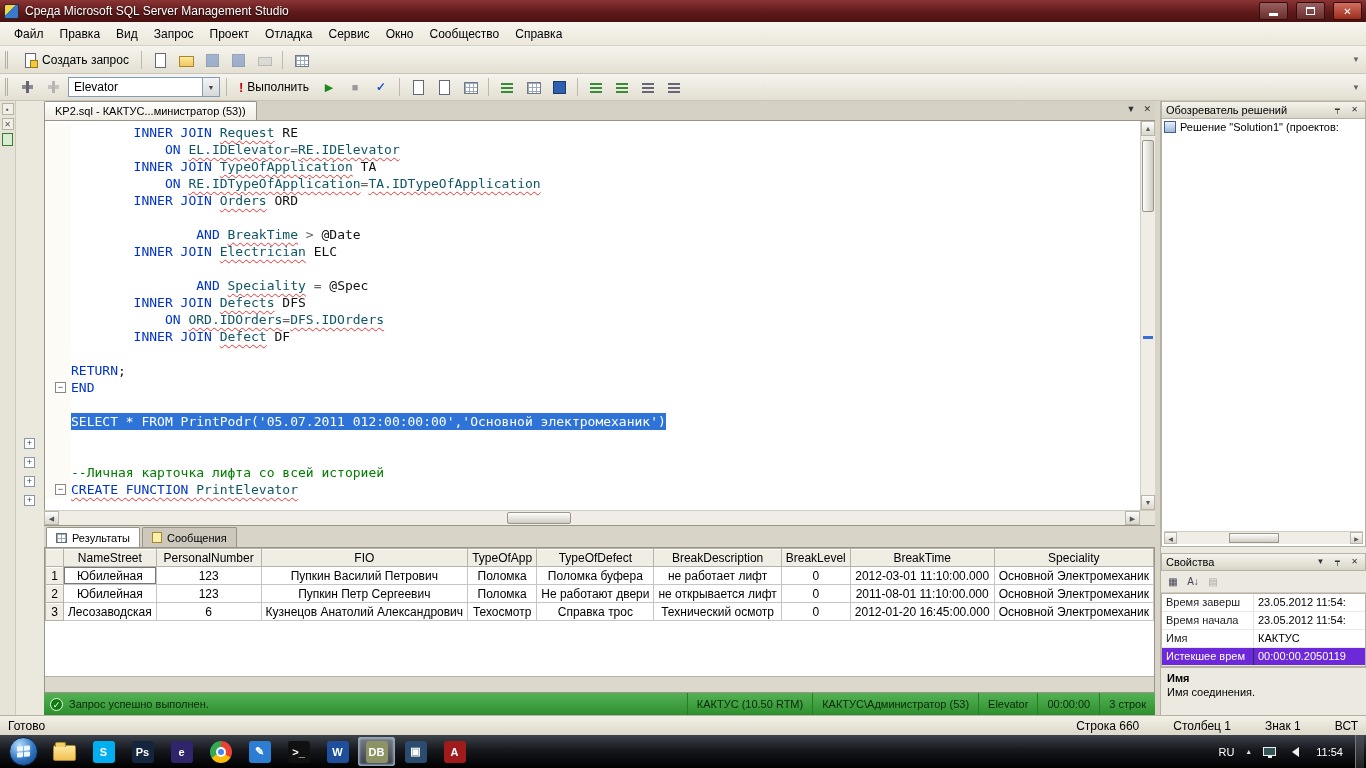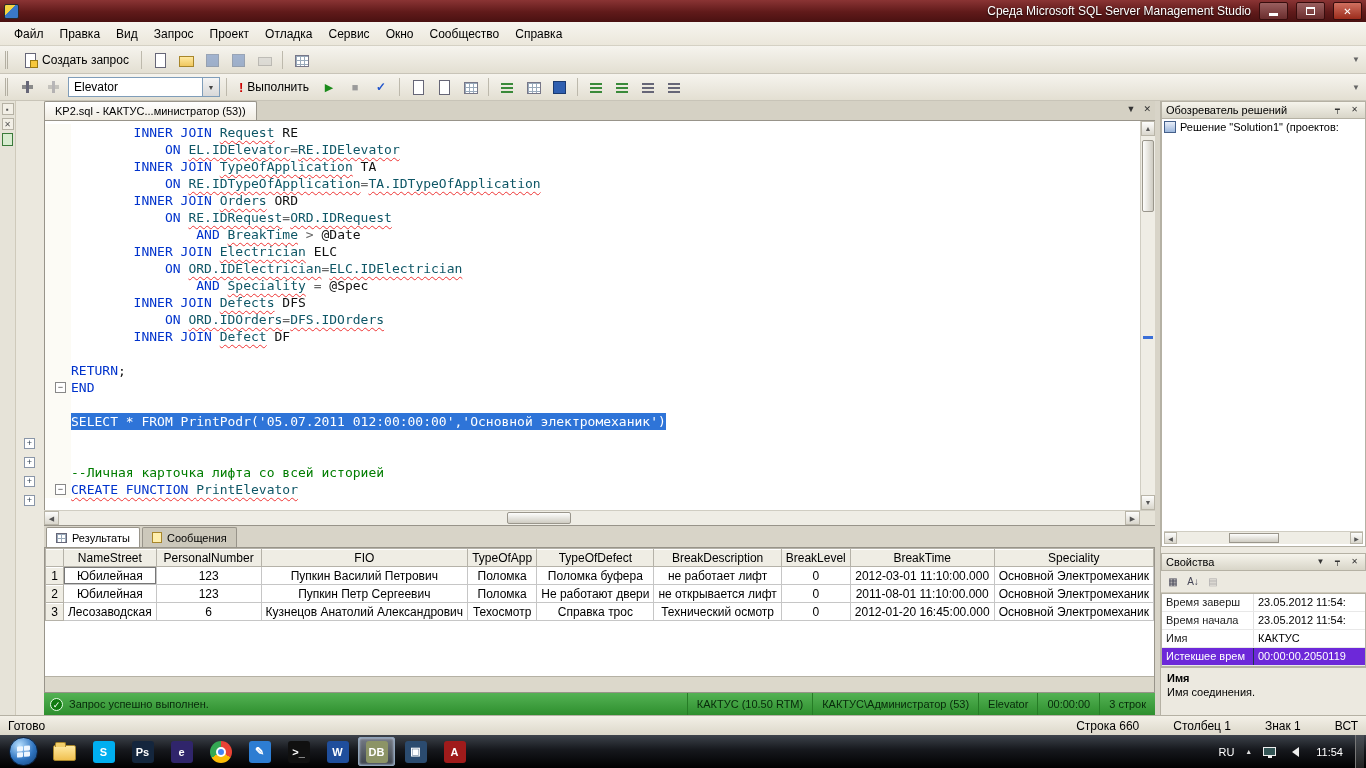--- a/index.html
+++ b/index.html
@@ -6,21 +6,21 @@
   html,body { margin:0; padding:0; }
   body {
     width:1366px; height:768px; overflow:hidden;
     font-family:"Liberation Sans", sans-serif; font-size:12px;
     background:#000; color:#000;
   }
   .app { width:1366px; height:768px; display:flex; flex-direction:column; }
 
   
   .titlebar { height:22px; background:linear-gradient(#8a3434,#601a1a 55%,#4a1111);
-    display:flex; align-items:center; padding:0 4px; gap:6px; flex:0 0 22px;text-align:right; }
+    display:flex; align-items:center; padding:0 4px; gap:6px; flex:0 0 22px; }
   .app-ic { width:15px; height:15px; border-radius:2px;
     background:linear-gradient(135deg,#f4d442 0 40%,#3a78c8 40% 100%); border:1px solid #2a2a2a; }
   .title-text { flex:1; color:#fff; font-size:12px; text-shadow:0 1px 2px #000;
     white-space:nowrap; overflow:hidden; }
   .win-btn { width:29px; height:18px; margin-left:2px; display:flex; align-items:center; justify-content:center;
     background:linear-gradient(#9a5f5f,#6a2d2d); border:1px solid #370d0d; border-radius:2px; color:#fff; font-size:10px; }
   .win-btn.close { background:linear-gradient(#d07060,#9c2c1c); }
   .g-min { width:9px; height:3px; background:#fff; margin-top:7px; }
   .g-max { width:9px; height:8px; border:1px solid #fff; border-top:2px solid #fff; }
 
@@ -381,33 +381,31 @@
             <div class="line">
               <span class="fold"></span>
               <span class="ltext"><span class="seg-kw">            ON </span><span class="seg-idu">RE.IDTypeOfApplication</span><span class="seg-op">=</span><span class="seg-idu">TA.IDTypeOfApplication</span></span>
             </div>
             <div class="line">
               <span class="fold"></span>
               <span class="ltext"><span class="seg-kw">        INNER JOIN </span><span class="seg-idu">Orders</span><span class="seg-pl"> ORD</span></span>
             </div>
             <div class="line">
               <span class="fold"></span>
-              <span class="ltext"><span class="seg-kw">            ON </span><span class="seg-idu">RE.IDRequest</span><span class="seg-op">=</span><span class="seg-idu">ORD.IDRequest</span></span>
             </div>
             <div class="line">
               <span class="fold"></span>
               <span class="ltext"><span class="seg-kw">                AND </span><span class="seg-idu">BreakTime</span><span class="seg-op"> &gt; </span><span class="seg-pl">@Date</span></span>
             </div>
             <div class="line">
               <span class="fold"></span>
               <span class="ltext"><span class="seg-kw">        INNER JOIN </span><span class="seg-idu">Electrician</span><span class="seg-pl"> ELC</span></span>
             </div>
             <div class="line">
               <span class="fold"></span>
-              <span class="ltext"><span class="seg-kw">            ON </span><span class="seg-idu">ORD.IDElectrician</span><span class="seg-op">=</span><span class="seg-idu">ELC.IDElectrician</span></span>
             </div>
             <div class="line">
               <span class="fold"></span>
               <span class="ltext"><span class="seg-kw">                AND </span><span class="seg-idu">Speciality</span><span class="seg-op"> = </span><span class="seg-pl">@Spec</span></span>
             </div>
             <div class="line">
               <span class="fold"></span>
               <span class="ltext"><span class="seg-kw">        INNER JOIN </span><span class="seg-idu">Defects</span><span class="seg-pl"> DFS</span></span>
             </div>
             <div class="line">

